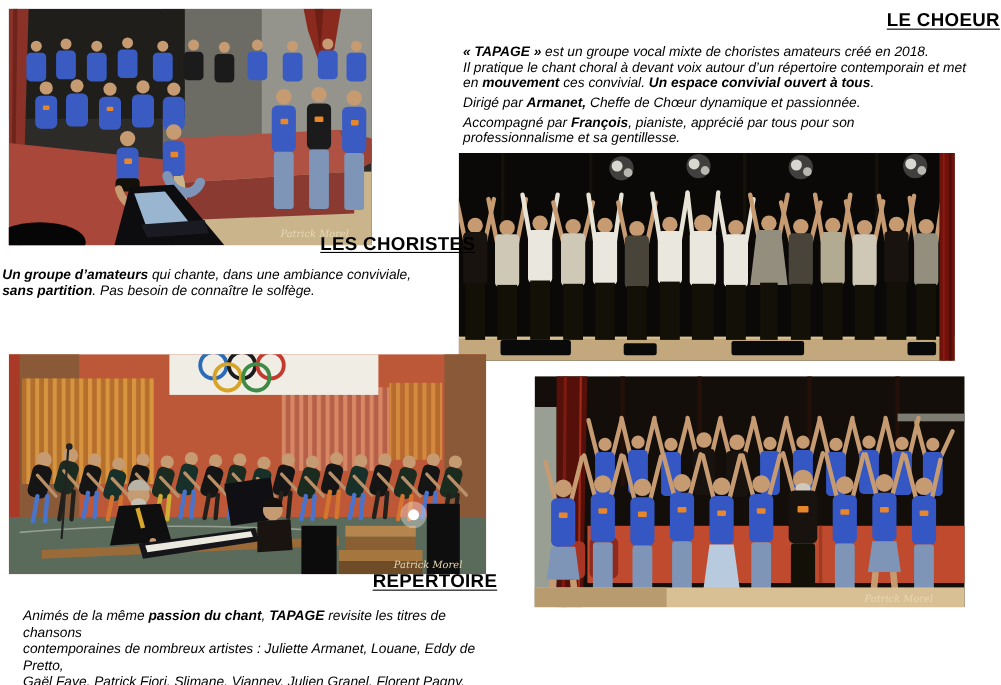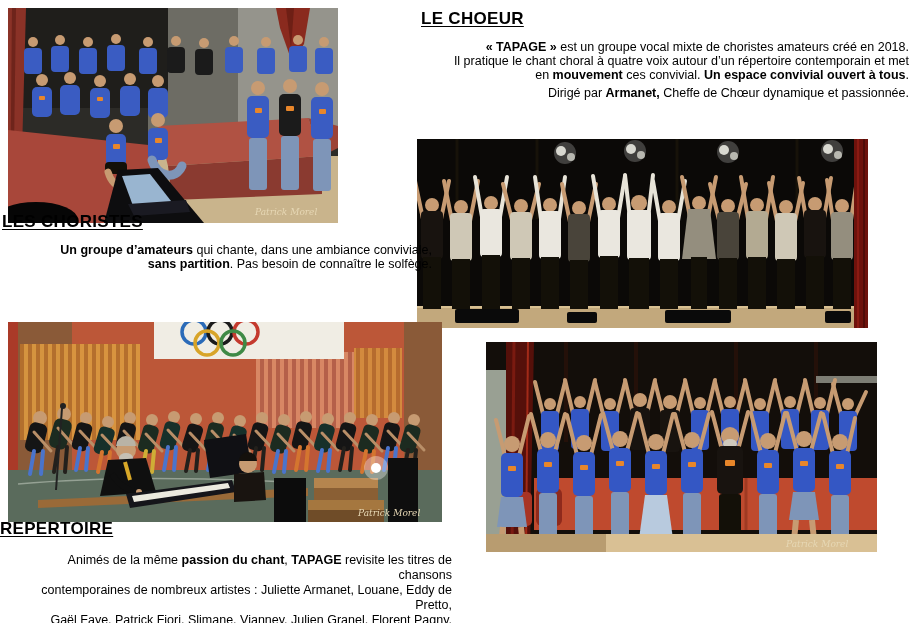--- a/index.html
+++ b/index.html
@@ -1,21 +1,21 @@
 <!DOCTYPE html>
 <html><head>
 <meta charset="utf-8">
 <style>
   html,body{margin:0;padding:0;background:#fff;}
   .page{position:relative;width:910px;height:623px;background:#fff;overflow:hidden;
         font-family:"Liberation Sans","DejaVu Sans",sans-serif;color:#000;}
   .abs{position:absolute;}
-  .heading{font-size:17px;font-weight:bold;text-align:left;margin:0 0 11px 0;
+  .heading{font-size:17px;font-weight:bold;text-align:right;margin:0 0 11px 0;
            text-decoration:underline;text-underline-offset:2px;letter-spacing:.3px;}
-  .body-text{font-size:12.5px;line-height:14px;text-align:right;margin:0 0 4px 0;}
+  .body-text{font-size:12.5px;line-height:14px;text-align:left;margin:0 0 4px 0;font-style:italic;}
   .body-text .b{font-weight:bold;}
   #sec-choeur{left:421px;top:9px;width:488px;}
   #sec-choristes{left:2px;top:212px;width:430px;}
   #sec-repertoire{left:0px;top:519px;width:452px;}
   #sec-repertoire .body-text{line-height:15px;padding-left:21px;}
   #photo1{left:8px;top:8px;width:330px;height:215px;}
   #photo2{left:417px;top:139px;width:451px;height:189px;}
   #photo3{left:8px;top:322px;width:434px;height:200px;}
   #photo4{left:486px;top:342px;width:391px;height:210px;}
   svg{display:block;}
@@ -173,22 +173,23 @@
       <polygon points="96,215 110,162 150,160 196,215" fill="#0d0d0f"></polygon>
       <polygon points="114,168 142,166 170,202 128,206" fill="#a8c8e6" opacity="0.9"></polygon>
       <polygon points="120,196 178,192 182,204 126,208" fill="#1a1a22"></polygon>
     </g>
     <ellipse cx="28" cy="212" rx="42" ry="18" fill="#060606"></ellipse>
     <text class="wm" x="247" y="207">Patrick Morel</text>
   </svg>
 
   <div id="sec-choeur" class="abs">
     <h2 class="heading">LE CHOEUR</h2>
-    <p class="body-text"><span class="b">« TAPAGE »</span><span> est un groupe vocal mixte de choristes amateurs créé en 2018.</span><br><span>Il pratique le chant choral à quatre voix autour d’un répertoire contemporain et met</span><br><span>en </span><span class="b">mouvement</span><span> ces convivial. </span><span class="b">Un espace convivial ouvert à tous</span><span>.</span></p>
+    <p class="body-text"><span class="b">« TAPAGE »</span><span> est un groupe vocal mixte de choristes amateurs créé en 2018.</span><br><span>Il pratique le chant choral à devant voix autour d’un répertoire contemporain et met</span><br><span>en </span><span class="b">mouvement</span><span> ces convivial. </span><span class="b">Un espace convivial ouvert à tous</span><span>.</span></p>
     <p class="body-text"><span>Dirigé par </span><span class="b">Armanet,</span><span> Cheffe de Chœur dynamique et passionnée.</span></p>
+    <p class="body-text"><span>Accompagné par </span><span class="b">François</span><span>, pianiste, apprécié par tous pour son</span><br><span>professionnalisme et sa gentillesse.</span></p>
   </div>
 
   <svg id="photo2" class="abs" viewBox="0 0 451 189" preserveAspectRatio="none">
     <rect x="0" y="0" width="451" height="189" fill="#0b0907"></rect>
     <g stroke="#171209" stroke-width="3">
       <line x1="40" y1="0" x2="40" y2="90"></line>
         <line x1="120" y1="0" x2="120" y2="80"></line>
       <line x1="260" y1="0" x2="260" y2="85"></line>
         <line x1="380" y1="0" x2="380" y2="80"></line>
     </g>

